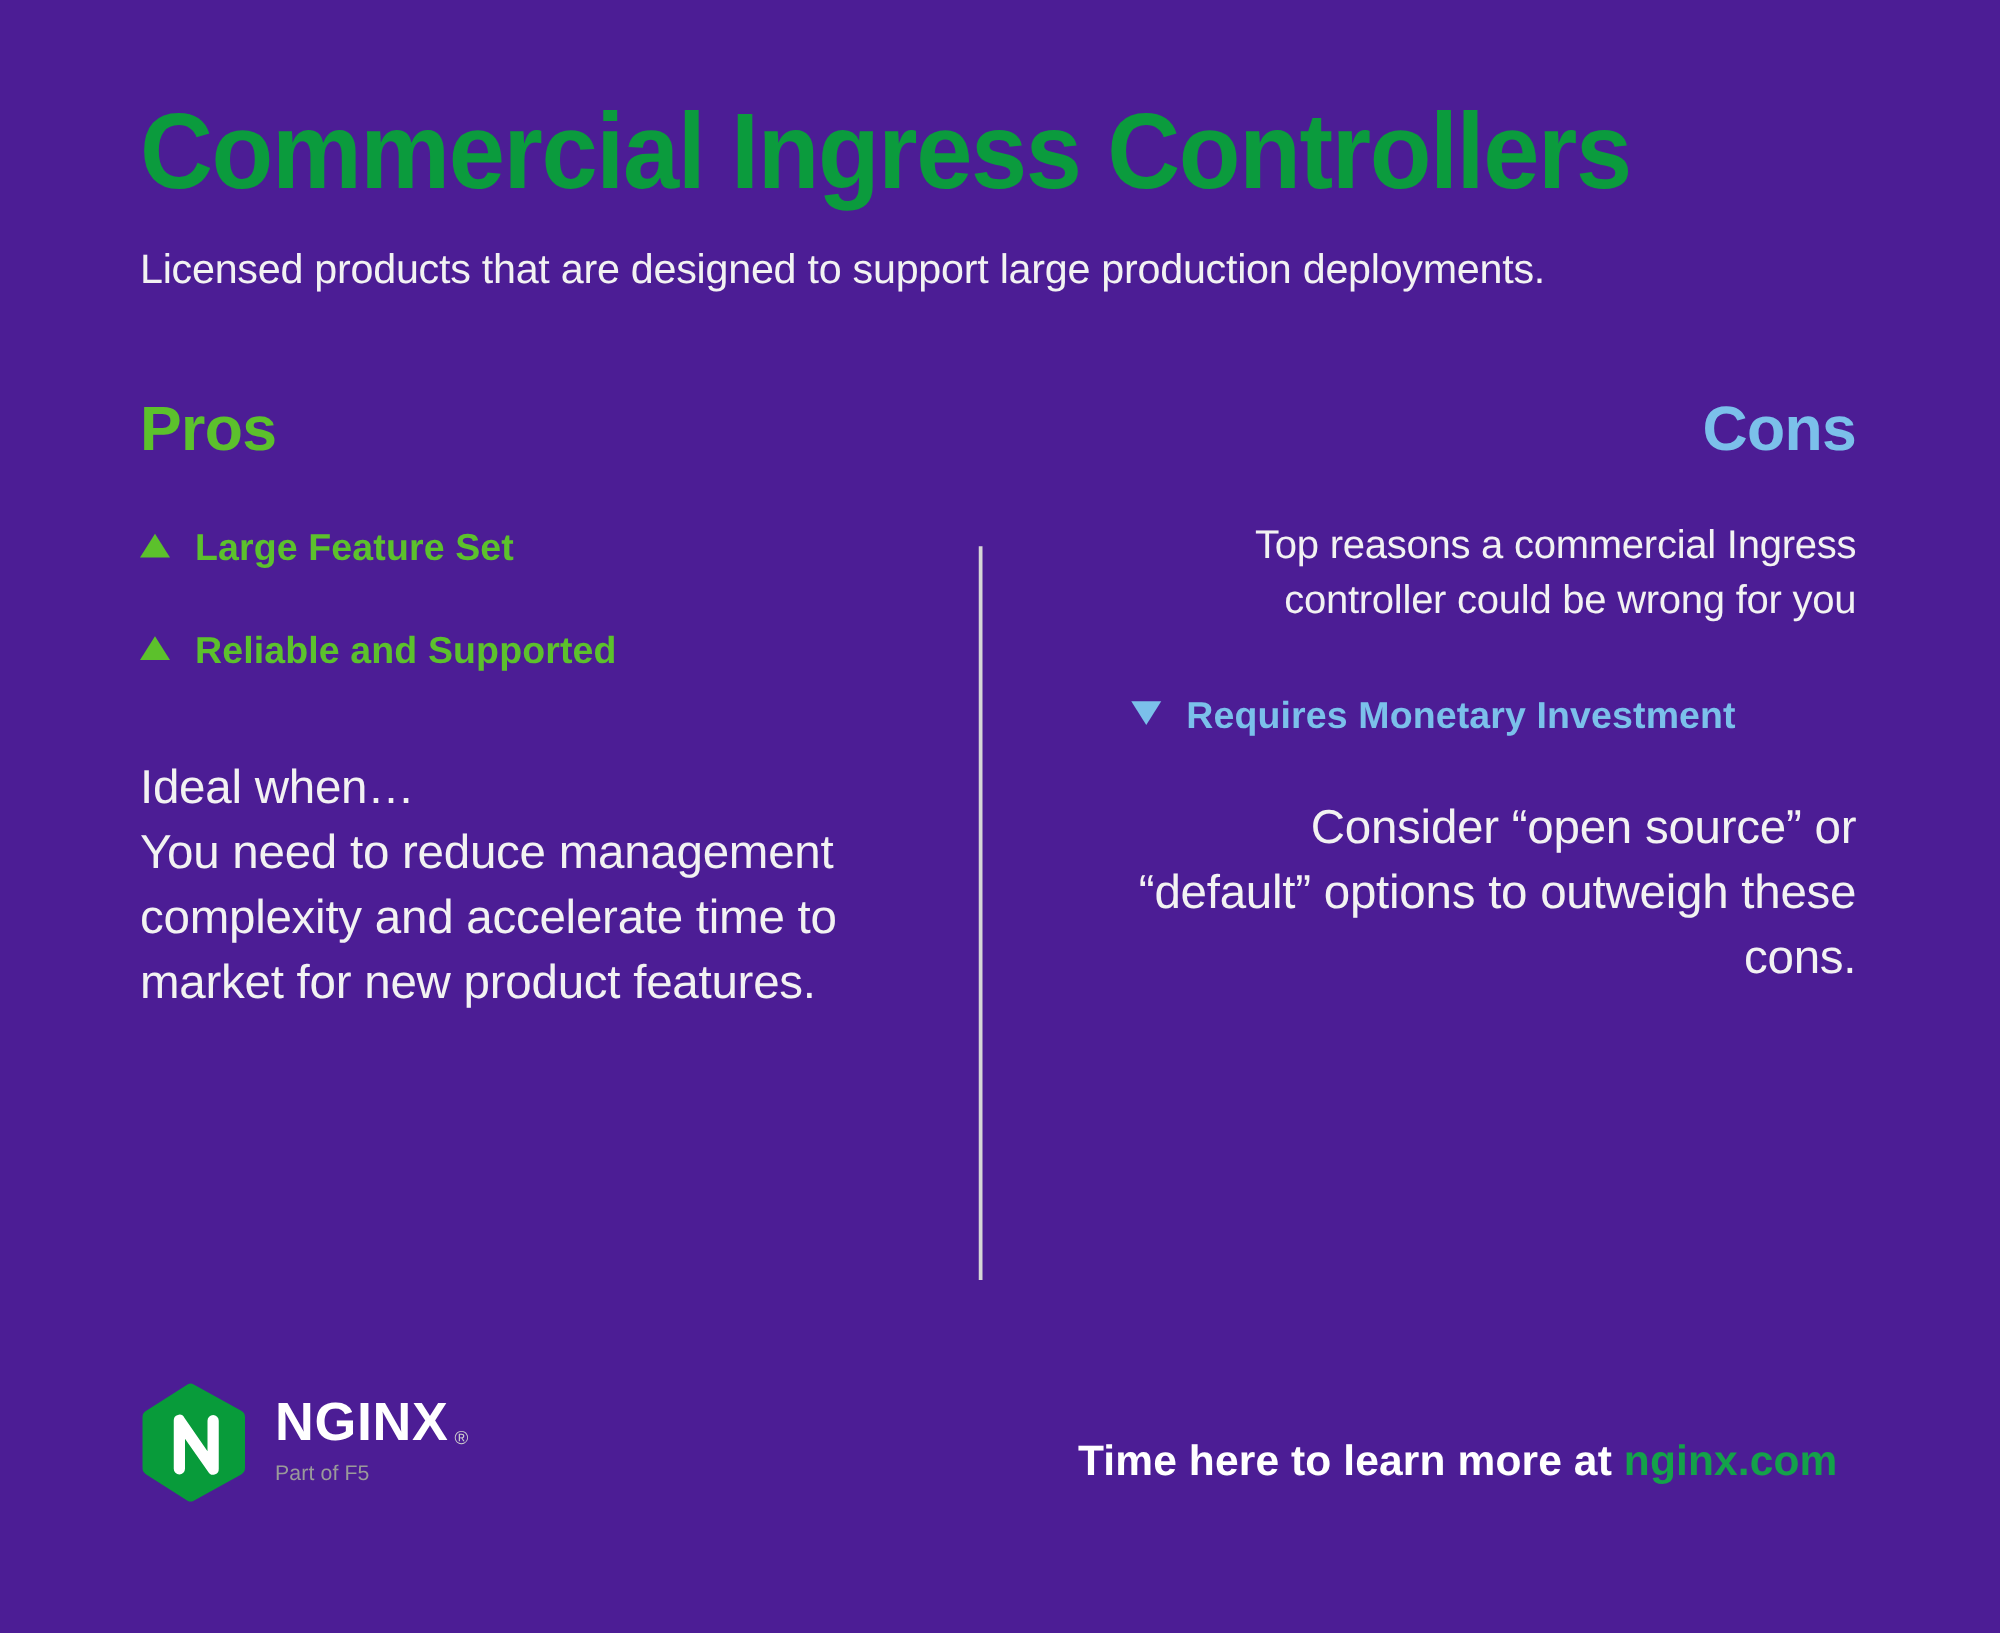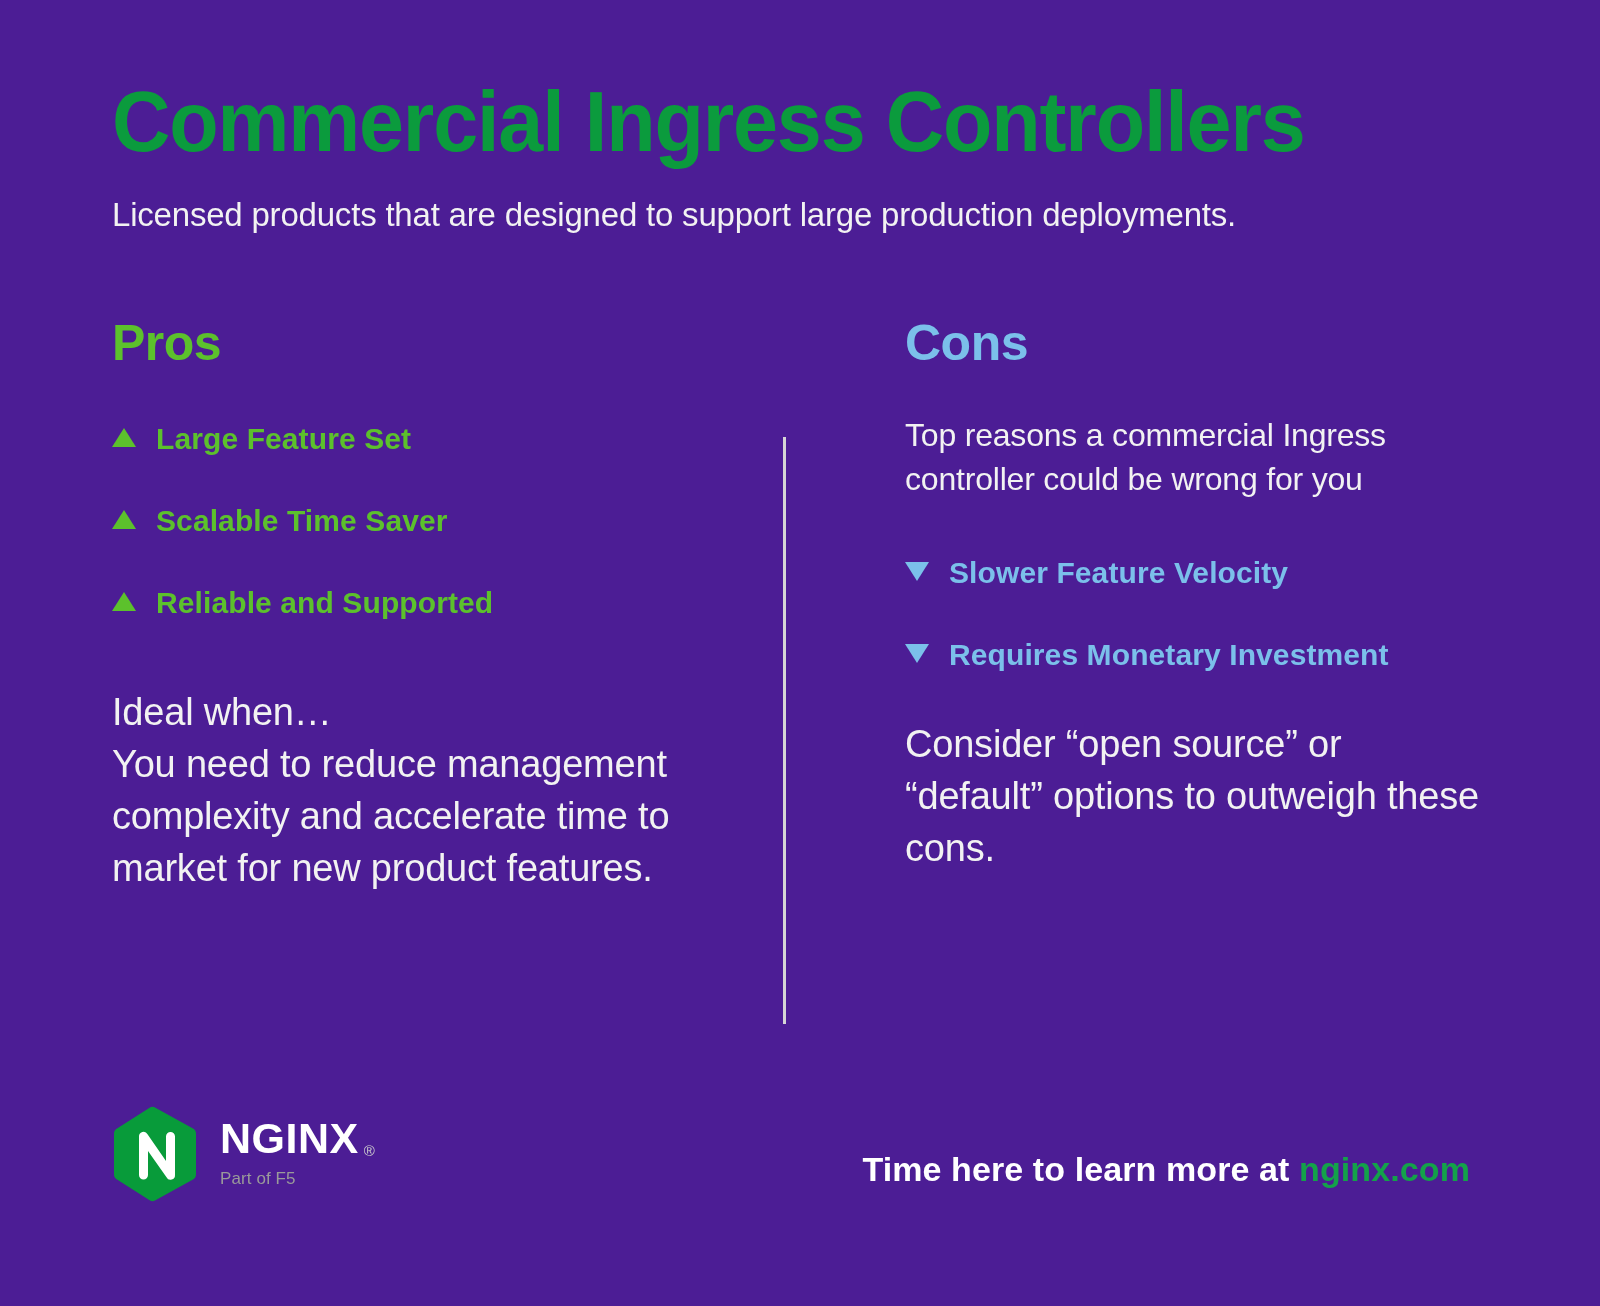--- a/index.html
+++ b/index.html
@@ -53,21 +53,21 @@
     top: 318px;
     width: 1600px;
     height: 720px;
     padding-left: 18px;
   }
   .col {
     position: absolute;
     top: 0;
   }
   .col-pros { left: 112px; width: 620px; }
-  .col-cons { left: 905px; width: 580px; }
+  .col-cons { left: 905px; width: 580px; text-align: right; }
 
   .divider {
     position: absolute;
     left: 783px;
     top: 119px;
     width: 3px;
     height: 587px;
     background: #d6d6d6;
   }
 
@@ -218,41 +218,33 @@
     <div class="col col-pros">
       <h2 class="col-head pros">Pros</h2>
 
       <ul class="bullets">
         <li class="bullet pros">
           <span class="tri up"></span>
           <span>Large Feature Set</span>
         </li>
         <li class="bullet pros">
           <span class="tri up"></span>
-          <span>Scalable Time Saver</span>
-        </li>
-        <li class="bullet pros">
-          <span class="tri up"></span>
           <span>Reliable and Supported</span>
         </li>
       </ul>
 
       <p class="col-foot foot-pros" style="white-space: pre-line;">Ideal when…
 You need to reduce management complexity and accelerate time to market for new product features.</p>
     </div>
 
     <div class="col col-cons">
       <h2 class="col-head cons">Cons</h2>
       <p class="col-lede">Top reasons a commercial Ingress controller could be wrong for you</p>
 
       <ul class="bullets">
-        <li class="bullet cons">
-          <span class="tri down"></span>
-          <span>Slower Feature Velocity</span>
-        </li>
         <li class="bullet cons">
           <span class="tri down"></span>
           <span>Requires Monetary Investment</span>
         </li>
       </ul>
 
       <p class="col-foot foot-cons">Consider “open source” or “default” options to outweigh these cons.</p>
     </div>
 
   </div>

